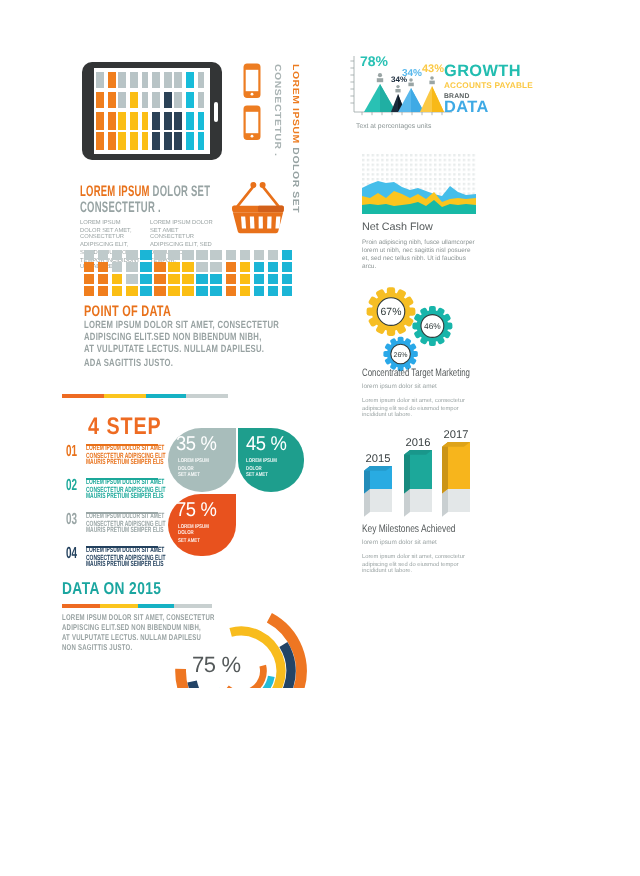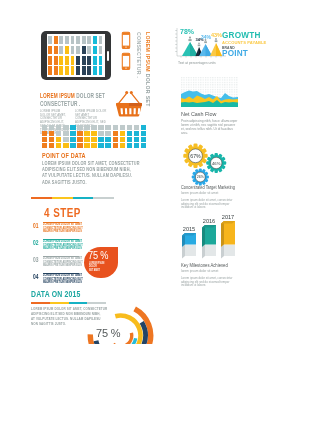--- a/index.html
+++ b/index.html
@@ -147,21 +147,21 @@
   </svg>
   <div class="abs" style="left:180px;top:28px;font:bold 7px/7px 'Liberation Sans',sans-serif;color:#29C1B4;"><span>78%</span></div>
   <div class="abs" style="left:195.5px;top:38px;font:bold 4px/4px 'Liberation Sans',sans-serif;color:#1B2B3C;"><span>34%</span></div>
   <div class="abs" style="left:201px;top:34.5px;font:bold 5px/5px 'Liberation Sans',sans-serif;color:#58B8EC;"><span>34%</span></div>
   <div class="abs" style="left:211px;top:33px;font:bold 5.5px/5.5px 'Liberation Sans',sans-serif;color:#FBC945;"><span>43%</span></div>
   <div class="abs" style="left:178px;top:61px;font:3.4px/4px 'Liberation Sans',sans-serif;color:#8A9494;">Text at percentages units</div>
 
   <div class="abs" style="left:222px;top:31.5px;font:bold 8.2px/8.2px 'Liberation Sans',sans-serif;color:#22BDB0;letter-spacing:0.2px;">GROWTH</div>
   <div class="abs" style="left:222px;top:41px;font:bold 4.1px/4.1px 'Liberation Sans',sans-serif;color:#FBC945;letter-spacing:0.1px;">ACCOUNTS PAYABLE</div>
   <div class="abs" style="left:222px;top:46.5px;font:bold 3.4px/3.4px 'Liberation Sans',sans-serif;color:#5A6161;letter-spacing:0.1px;">BRAND</div>
-  <div class="abs" style="left:222px;top:50px;font:bold 8.2px/8.2px 'Liberation Sans',sans-serif;color:#3FAAE5;letter-spacing:0.2px;">POINT</div>
+  <div class="abs" style="left:222px;top:50px;font:bold 8.2px/8.2px 'Liberation Sans',sans-serif;color:#3FAAE5;letter-spacing:0.2px;">DATA</div>
 
   <svg class="abs" style="left:181px;top:77px;" width="57" height="31" viewBox="0 0 57 31">
     <defs>
       <pattern id="dotgrid" width="2.4" height="2.4" patternUnits="userSpaceOnUse">
         <rect width="2.4" height="2.4" fill="#ffffff"></rect>
         <rect x="0" y="0" width="1.2" height="1.2" fill="#E8ECEC"></rect>
       </pattern>
     </defs>
     <rect x="0" y="0" width="57" height="30" fill="url(#dotgrid)"></rect>
     <path d="M0,17 L4,15 L8,13.5 L12,14.5 L16,14 L20,16.5 L24,18 L28,17 L32,18.5 L36,20 L40,21 L44,16 L48,19 L52,20.5 L57,20 L57,30 L0,30 Z" fill="#45BEEA"></path>
@@ -313,20 +313,28 @@
         <div style="position: absolute; left: 10px; top: 0.6px; width: 36px; height: 0.9px; background: rgb(35, 65, 94);"></div>
         <div style="position: absolute; left: 10px; top: 2.2px; width: 36px;">
           <div style="font: bold 3.8px / 3.6px &quot;Liberation Sans&quot;, sans-serif; color: rgb(35, 65, 94); white-space: nowrap; transform: scale(0.65, 1); transform-origin: 0px 0px;">LOREM IPSUM DOLOR SIT AMET</div>
           <div style="font: bold 3.8px / 3.6px &quot;Liberation Sans&quot;, sans-serif; color: rgb(35, 65, 94); white-space: nowrap; transform: scale(0.65, 1); transform-origin: 0px 0px;">CONSECTETUR ADIPISCING ELIT</div>
           <div style="font: bold 3.8px / 3.6px &quot;Liberation Sans&quot;, sans-serif; color: rgb(35, 65, 94); white-space: nowrap; transform: scale(0.65, 1); transform-origin: 0px 0px;">MAURIS PRETIUM SEMPER ELIS</div>
         </div>
       </div>
     </div>
 
   <div class="abs" id="quadrants" style="left:84px;top:214px;width:68px;height:64px;">
+      <div style="position: absolute; left: 0px; top: 0px; width: 33.5px; height: 31.5px; background: rgb(168, 189, 187); border-radius: 50% 0px 50% 50%;">
+        <div style="position: absolute; left: 4px; top: 4px; font: 10px / 10px &quot;Liberation Sans&quot;, sans-serif; color: rgb(255, 255, 255); letter-spacing: -0.2px; white-space: nowrap; transform: scale(0.92, 1); transform-origin: 0px 0px;">35 %</div>
+        <div style="position: absolute; left: 4.5px; top: 15px; width: 26px; font: bold 2.8px / 3.6px &quot;Liberation Sans&quot;, sans-serif; color: rgb(255, 255, 255); opacity: 0.92; transform: scale(0.78, 1); transform-origin: 0px 0px;"><span>LOREM IPSUM DOLOR</span><br><span>SET AMET</span></div>
+      </div>
+      <div style="position: absolute; left: 34.5px; top: 0px; width: 33.5px; height: 31.5px; background: rgb(30, 158, 141); border-radius: 0px 50% 50%;">
+        <div style="position: absolute; left: 4px; top: 4px; font: 10px / 10px &quot;Liberation Sans&quot;, sans-serif; color: rgb(255, 255, 255); letter-spacing: -0.2px; white-space: nowrap; transform: scale(0.92, 1); transform-origin: 0px 0px;">45 %</div>
+        <div style="position: absolute; left: 4.5px; top: 15px; width: 26px; font: bold 2.8px / 3.6px &quot;Liberation Sans&quot;, sans-serif; color: rgb(255, 255, 255); opacity: 0.92; transform: scale(0.78, 1); transform-origin: 0px 0px;"><span>LOREM IPSUM DOLOR</span><br><span>SET AMET</span></div>
+      </div>
       <div style="position: absolute; left: 0px; top: 32.5px; width: 33.5px; height: 31.5px; background: rgb(232, 82, 30); border-radius: 50% 0px 50% 50%;">
         <div style="position: absolute; left: 4px; top: 4px; font: 10px / 10px &quot;Liberation Sans&quot;, sans-serif; color: rgb(255, 255, 255); letter-spacing: -0.2px; white-space: nowrap; transform: scale(0.92, 1); transform-origin: 0px 0px;">75 %</div>
         <div style="position: absolute; left: 4.5px; top: 15px; width: 26px; font: bold 2.8px / 3.6px &quot;Liberation Sans&quot;, sans-serif; color: rgb(255, 255, 255); opacity: 0.92; transform: scale(0.78, 1); transform-origin: 0px 0px;"><span>LOREM IPSUM DOLOR</span><br><span>SET AMET</span></div>
       </div>
     </div>
 
   <svg class="abs" style="left:180px;top:142px;" width="50" height="48" viewBox="0 0 50 48">
     <g id="gear-layer">
         <g>
           <rect x="-2.074" y="-12.2" width="4.148" height="5.612" rx="1.2444" fill="#F6BE24" transform="translate(15.5,13.8) rotate(0)"></rect>

